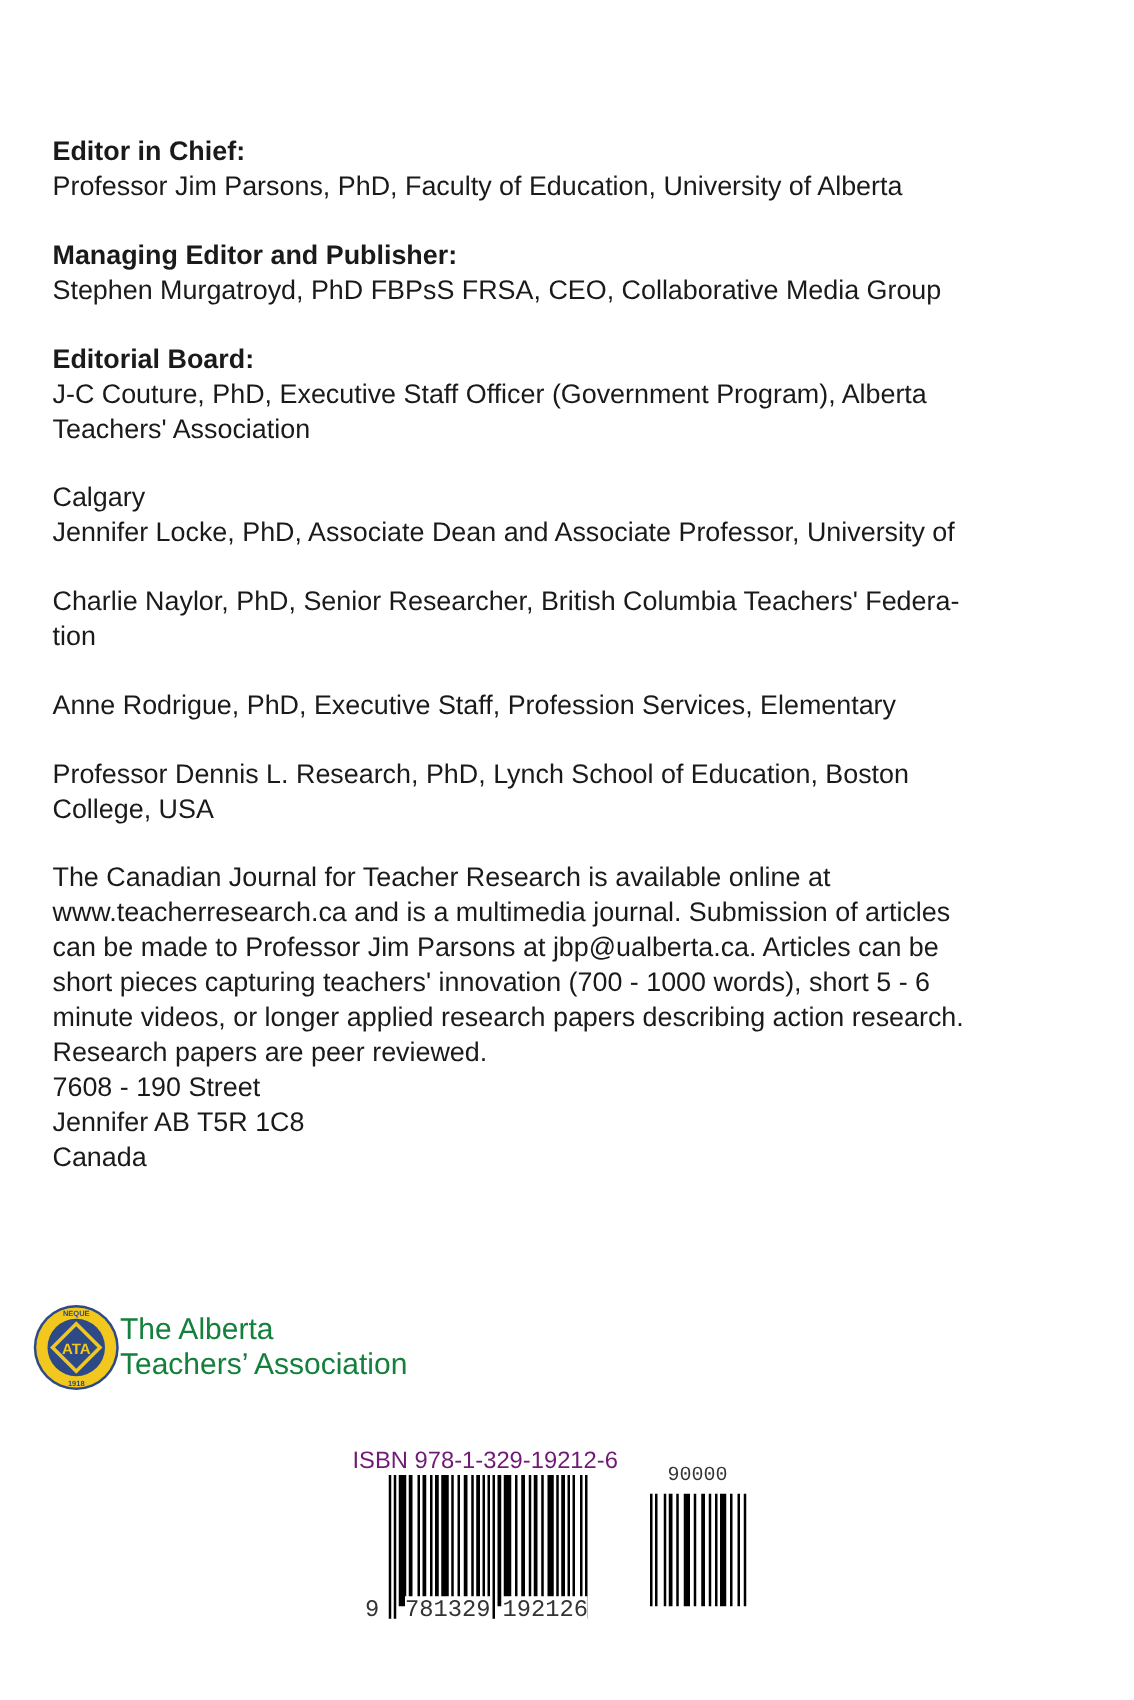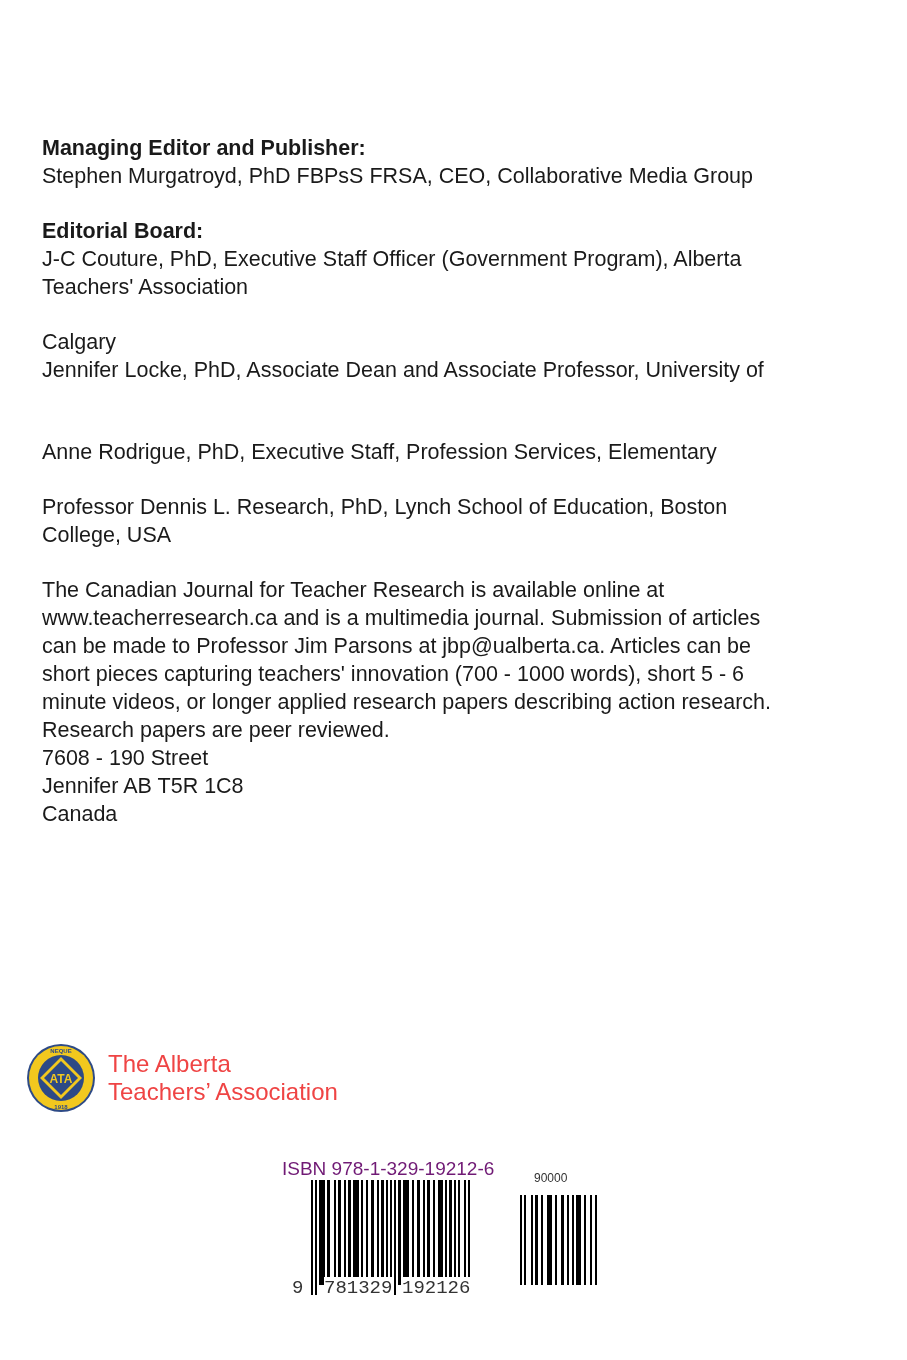--- a/index.html
+++ b/index.html
@@ -4,48 +4,56 @@
 <style>
   html, body { margin:0; padding:0; background:#ffffff; }
   body { width:907px; height:1360px; position:relative; overflow:hidden;
          font-family:"Liberation Sans", sans-serif; color:#1a1a1a; }
   .page { position:absolute; left:42px; top:107px; width:800px; font-size:21.5px; line-height:28px; }
   .heading { font-weight:bold; }
   .block { margin:0; }
   .gap { height:27px; }
   .para p { margin:0; }
   .logo { position:absolute; left:26px; top:1043px; display:flex; align-items:center; }
-  .logo-text { margin-left:12px; color:#ef4444; font-size:24px; line-height:28px; }
+  .logo-text { margin-left:0; color:#15803d; font-size:24px; line-height:28px; }
   .barcode { position:absolute; left:282px; top:1158px; width:330px; height:145px; }
   .isbn-label { position:absolute; left:0; top:0; font-family:Liberation Sans, sans-serif; font-size:19px; color:#701a75; letter-spacing:0px; }
-  .addon-label { position:absolute; left:252px; top:13px; font-family:Liberation Sans, sans-serif; font-size:12px; color:#333; }
+  .addon-label { position:absolute; left:252px; top:13px; font-family:Liberation Mono, monospace; font-size:16px; color:#333; }
   .digits { position:absolute; top:119px; font-family:"Liberation Mono", monospace; font-size:19px; color:#333; background:#fff; }
 </style>
 </head>
 <body>
 
 <div class="page">
+  <div class="block">
+    <div class="heading">Editor in Chief:</div>
+    <div>Professor Jim Parsons, PhD, Faculty of Education, University of Alberta</div>
+  </div>
   <div class="gap"></div>
   <div class="block">
     <div class="heading">Managing Editor and Publisher:</div>
     <div>Stephen Murgatroyd, PhD FBPsS FRSA, CEO, Collaborative Media Group</div>
   </div>
   <div class="gap"></div>
   <div class="block">
     <div class="heading">Editorial Board:</div>
     <div>
       <div>J-C Couture, PhD, Executive Staff Officer (Government Program), Alberta</div>
       <div>Teachers' Association</div>
     </div>
     <div class="gap"></div>
     <div>
       <div>Calgary</div>
       <div>Jennifer Locke, PhD, Associate Dean and Associate Professor, University of</div>
     </div>
     <div class="gap"></div>
+    <div>
+      <div>Charlie Naylor, PhD, Senior Researcher, British Columbia Teachers' Federa-</div>
+      <div>tion</div>
+    </div>
     <div class="gap"></div>
     <div>
       <div>Anne Rodrigue, PhD, Executive Staff, Profession Services, Elementary</div>
     </div>
     <div class="gap"></div>
     <div>
       <div>Professor Dennis L. Research, PhD, Lynch School of Education, Boston</div>
       <div>College, USA</div>
     </div>
   </div>

